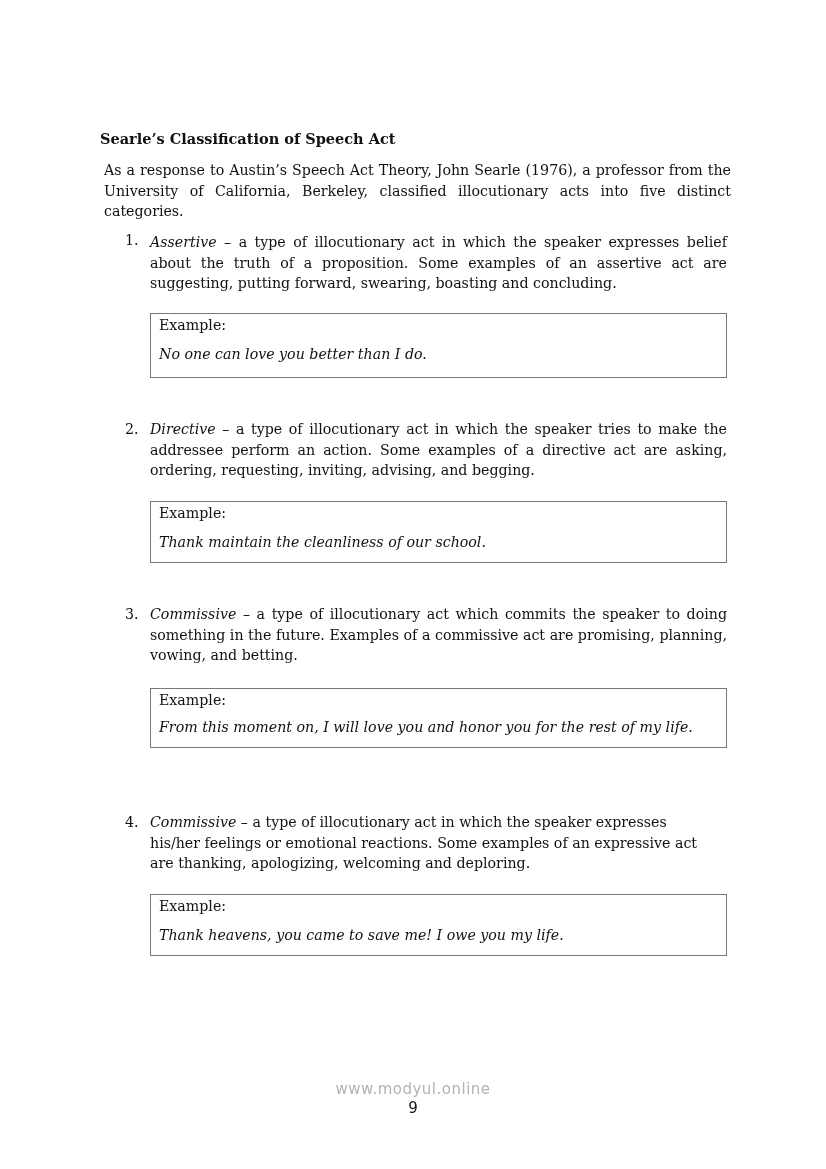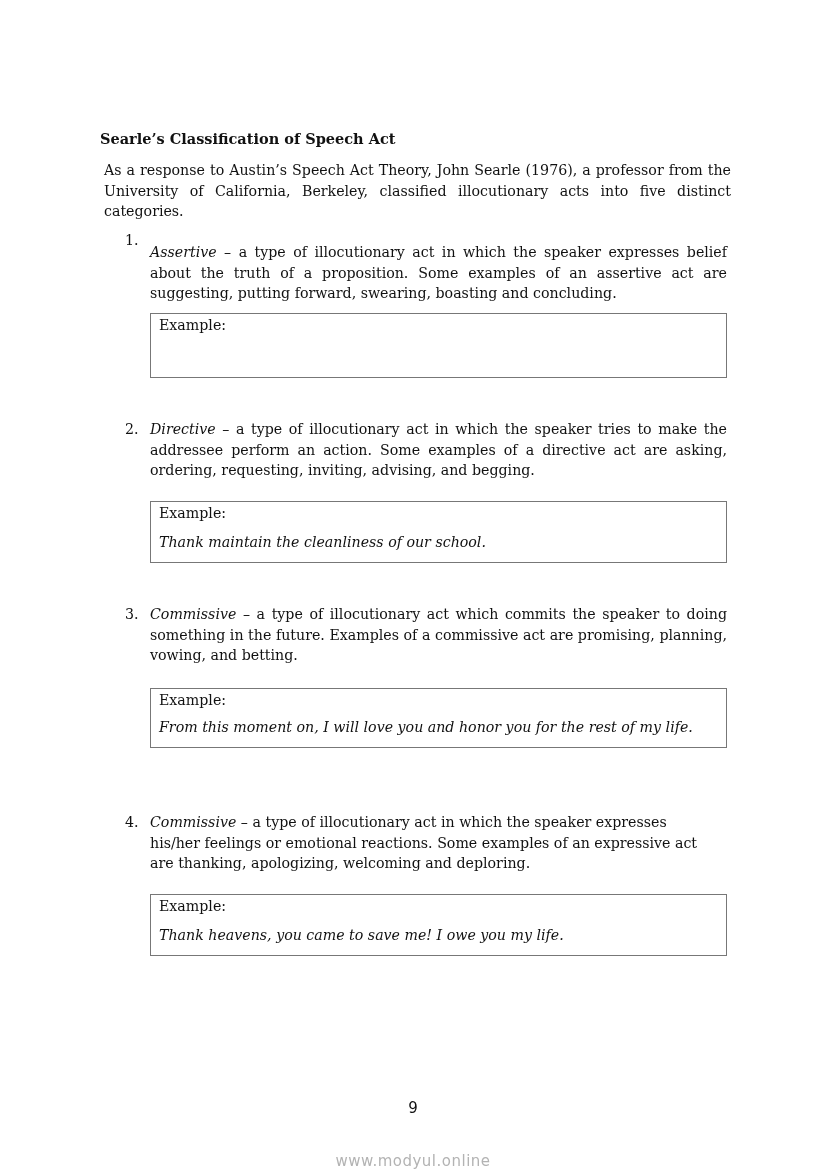--- a/index.html
+++ b/index.html
@@ -11,35 +11,36 @@
   .intro { left: 104px; top: 160px; width: 627px; }
   .num { font-size: 14.2px; line-height: 20.5px; }
   .item { left: 150px; width: 577px; }
   .item.ragged { text-align: left; }
   .term { font-style: italic; }
   .box { left: 150px; width: 575px; border: 1.3px solid #777; box-sizing: content-box; }
   .box .lbl { position: absolute; left: 8px; top: 1px; font-size: 14.2px; line-height: 20px; }
   .box .ex { position: absolute; left: 8px; font-size: 14.2px; line-height: 20px; font-style: italic; }
   .pnum { left: 0; width: 826px; top: 1099px; text-align: center;
           font-family: "DejaVu Sans", "Liberation Sans", sans-serif; font-size: 15px; color: #111; }
-  .water { left: 0; width: 826px; top: 1152px; text-align: center;
+  .water { left: 0; width: 826px; top: 1080px; text-align: center;
            font-family: "DejaVu Sans", "Liberation Sans", sans-serif; font-size: 15px; color: #b3b3b3; letter-spacing: 0.5px; }
 </style>
 </head>
 <body>
 
 <div class="abs title">Searle’s Classification of Speech Act</div>
 <div class="abs para intro">As a response to Austin’s Speech Act Theory, John Searle (1976), a professor from the University of California, Berkeley, classified illocutionary acts into five distinct categories.</div>
 
 <div class="abs num" style="left:125px; top:230px;">1.</div>
-<div class="abs para item" style="top:242px;">
+<div class="abs para item" style="top:232px;">
   <span class="term">Assertive</span><span> – a type of illocutionary act in which the speaker expresses belief about the truth of a proposition. Some examples of an assertive act are suggesting, putting forward, swearing, boasting and concluding.</span>
 </div>
 <div class="abs box" style="top:313px; height:63px;">
   <span class="lbl">Example:</span>
+  <span class="ex" style="top:30px;">No one can love you better than I do.</span>
 </div>
 
 <div class="abs num" style="left:125px; top:419px;">2.</div>
 <div class="abs para item" style="top:419px;">
   <span class="term">Directive</span><span> – a type of illocutionary act in which the speaker tries to make the addressee perform an action. Some examples of a directive act are asking, ordering, requesting, inviting, advising, and begging.</span>
 </div>
 <div class="abs box" style="top:501px; height:60px;">
   <span class="lbl">Example:</span>
   <span class="ex" style="top:30px;">Thank maintain the cleanliness of our school.</span>
 </div>

